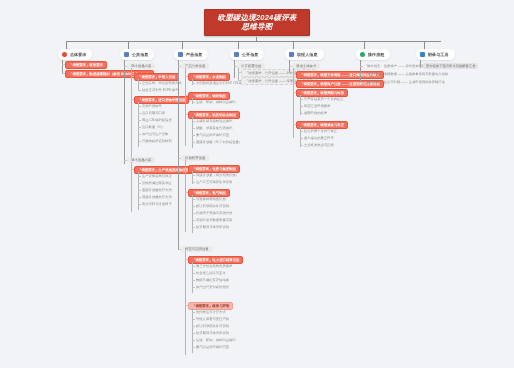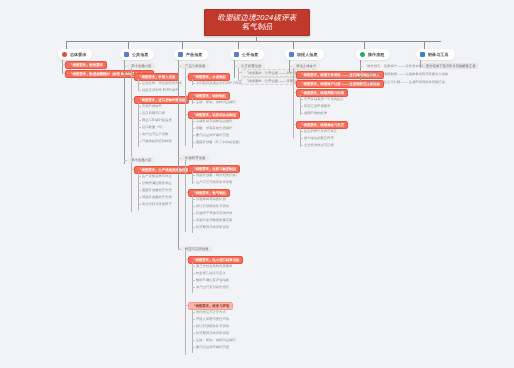--- a/index.html
+++ b/index.html
@@ -20,21 +20,21 @@
     border:1px solid #a93226;
     border-radius:1px;
     text-align:center;
     padding:3px 0 4px 0;
     box-sizing:border-box;
     box-shadow:0 1px 2px rgba(0,0,0,.18);
   }
   .title-box .tl{
     display:block;
     color:#ffffff;
-    font-weight:normal;
+    font-weight:bold;
     font-style:italic;
     font-size:7.5px;
     line-height:9px;
     letter-spacing:.2px;
     white-space:nowrap;
   }
 
   
   .bus{
     position:absolute;
@@ -143,21 +143,21 @@
     box-sizing:border-box;
   }
 </style>
 </head>
 <body>
 
 <div id="canvas">
 
   <div class="title-box">
     <span class="tl">欧盟碳边境2024碳评表</span>
-    <span class="tl">氢气制品</span>
+    <span class="tl">思维导图</span>
   </div>
 
   <div class="drop" style="left:256px;top:37px;height:5px;"></div>
 
   <div class="bus" style="left:66px;top:41px;width:375px;"></div>
 
   <div class="drop" style="left:66px;top:41px;height:8px;"></div>
   <div class="drop" style="left:128px;top:41px;height:8px;"></div>
   <div class="drop" style="left:182px;top:41px;height:8px;"></div>
   <div class="drop" style="left:238px;top:41px;height:8px;"></div>

